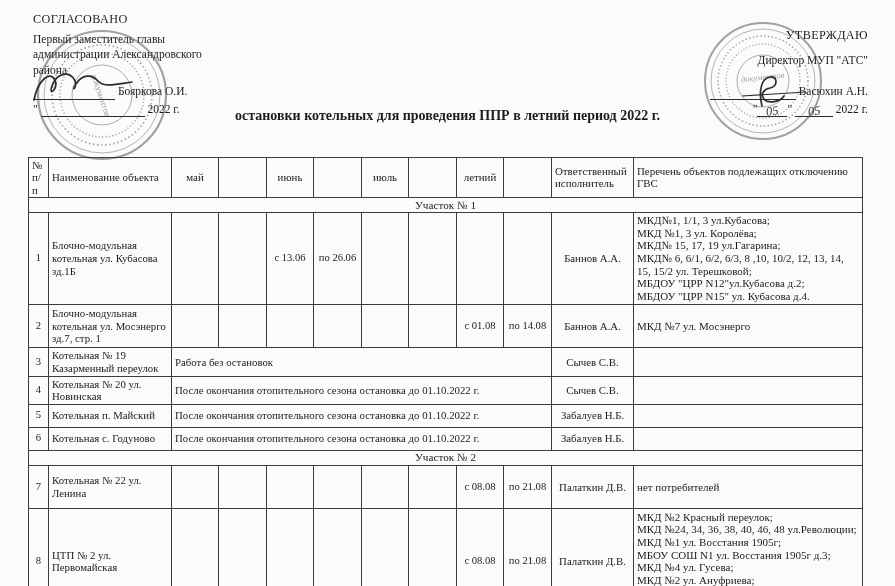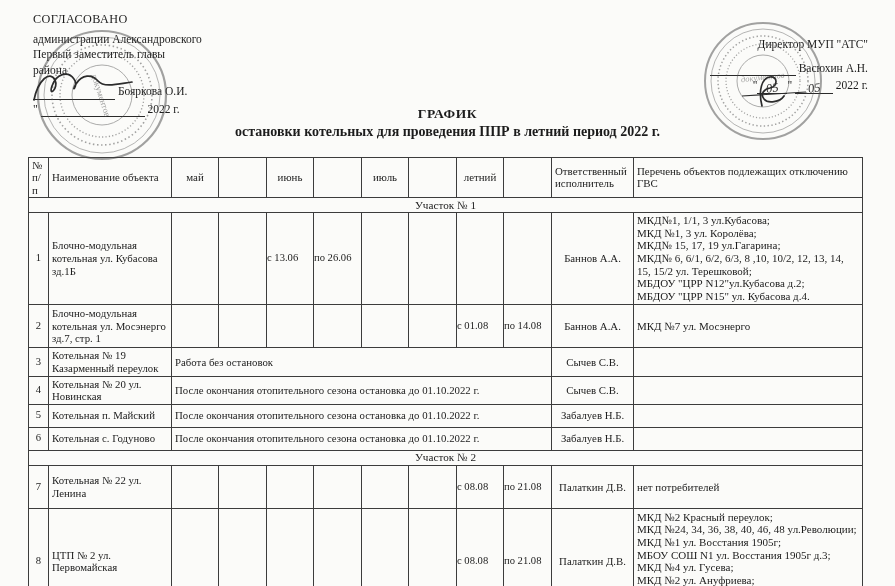--- a/index.html
+++ b/index.html
@@ -19,36 +19,36 @@
   .title{left:0;top:106px;width:895px;text-align:center;font-weight:bold;}
   .title .t1{font-size:13.5px;letter-spacing:.6px;}
   .title .t2{font-size:14px;margin-top:2px;}
   
   .tblwrap{left:28px;top:157px;}
   table{border-collapse:collapse;table-layout:fixed;width:834px;font-size:10.8px;}
   td{border:1px solid #3c3c3c;padding:1px 3px;vertical-align:middle;overflow:hidden;line-height:12.6px;}
   td.hdr{font-size:10.9px;line-height:12.3px;}
   td.center{text-align:center;}
   td.num{text-align:center;font-size:10.6px;}
-  td.date{white-space:nowrap;font-size:10.6px;padding:15px 0;}
+  td.date{text-align:center;white-space:nowrap;font-size:10.6px;padding:15px 0;}
   td.section{text-align:center;font-size:11.2px;height:14px;padding:0 2px;}
   td.gvs{font-size:11px;line-height:12.7px;vertical-align:middle;}
   td.note{text-align:left;font-size:10.8px;}
   
   .stamp{opacity:.5;}
   .stamp text{fill:#4a4a4a;}
   svg{display:block;}
 </style>
 </head>
 <body>
 
 <div class="abs appr" style="left:33px;top:12px;width:220px;">
   <div class="status">СОГЛАСОВАНО</div>
+  <div>Первый заместитель главы</div>
   <div>администрации Александровского</div>
-  <div>Первый заместитель главы</div>
   <div>района</div>
   <div style="margin-top:6px;">
     <span class="sigline" style="width:82px;"></span>
     <span>Бояркова О.И.</span>
   </div>
   <div style="margin-top:2px;">
     <span>"</span>
     <span class="sigline" style="width:104px;"></span>
     <span>2022 г.</span>
   </div>
@@ -61,22 +61,23 @@
   <circle cx="70" cy="70" r="42" fill="none" stroke="#4a4a4a" stroke-width="1.4" stroke-dasharray="1.2 2.2"></circle>
   <circle cx="70" cy="70" r="30" fill="none" stroke="#4a4a4a" stroke-width="0.9"></circle>
   <text x="70" y="74" font-size="9" text-anchor="middle" transform="rotate(72 70 70)">документов</text>
 </svg>
 
 <svg class="abs" style="left:28px;top:66px;" width="120" height="44" viewBox="0 0 120 44">
   <path d="M6 34 C 10 14, 22 4, 27 14 C 31 22, 20 32, 24 20 C 28 8, 40 4, 46 13 C 51 20, 42 28, 48 18 C 54 8, 64 8, 70 15 C 76 22, 90 18, 104 16" fill="none" stroke="#2c2c2c" stroke-width="1.7" stroke-linecap="round"></path>
 </svg>
 
 <div class="abs appr appr-right" style="left:688px;top:28px;width:180px;">
+  <div class="status">УТВЕРЖДАЮ</div>
   <div style="margin-top:9px;">Директор МУП "АТС"</div>
-  <div style="margin-top:8px;">
+  <div style="margin-top:16px;">
     <span class="sigline" style="width:86px;"></span>
     <span>Васюхин А.Н.</span>
   </div>
   <div style="margin-top:2px;">
     <span>"</span><span class="sigline" style="width:30px;text-align:center;"><span class="hand">05</span></span><span>"</span>
     <span class="sigline" style="width:38px;text-align:center;"><span class="hand">05</span></span>
     <span>2022 г.</span>
   </div>
 </div>
 
@@ -88,21 +89,20 @@
   <circle cx="63" cy="63" r="26" fill="none" stroke="#4a4a4a" stroke-width="0.9"></circle>
   <text x="63" y="62" font-size="8.5" text-anchor="middle" font-style="italic" transform="rotate(-6 63 63)">документов</text>
 </svg>
 
 <svg class="abs" style="left:740px;top:72px;" width="70" height="40" viewBox="0 0 70 40">
   <path d="M22 34 C 18 18, 22 6, 30 5 C 38 4, 38 14, 30 16 C 24 17, 20 22, 24 27 C 28 32, 40 30, 44 24" fill="none" stroke="#2c2c2c" stroke-width="1.7" stroke-linecap="round"></path>
   <path d="M2 24 L 66 20" fill="none" stroke="#2c2c2c" stroke-width="1.1"></path>
 </svg>
 
 <div class="abs title">
-  <div class="t1">ГРАФИК</div>
   <div class="t2">остановки котельных для проведения ППР в летний период 2022 г.</div>
 </div>
 
 <div class="abs tblwrap">
   <table>
     <colgroup>
         <col style="width: 20px;">
         <col style="width: 123px;">
         <col style="width: 47px;">
         <col style="width: 48px;">

